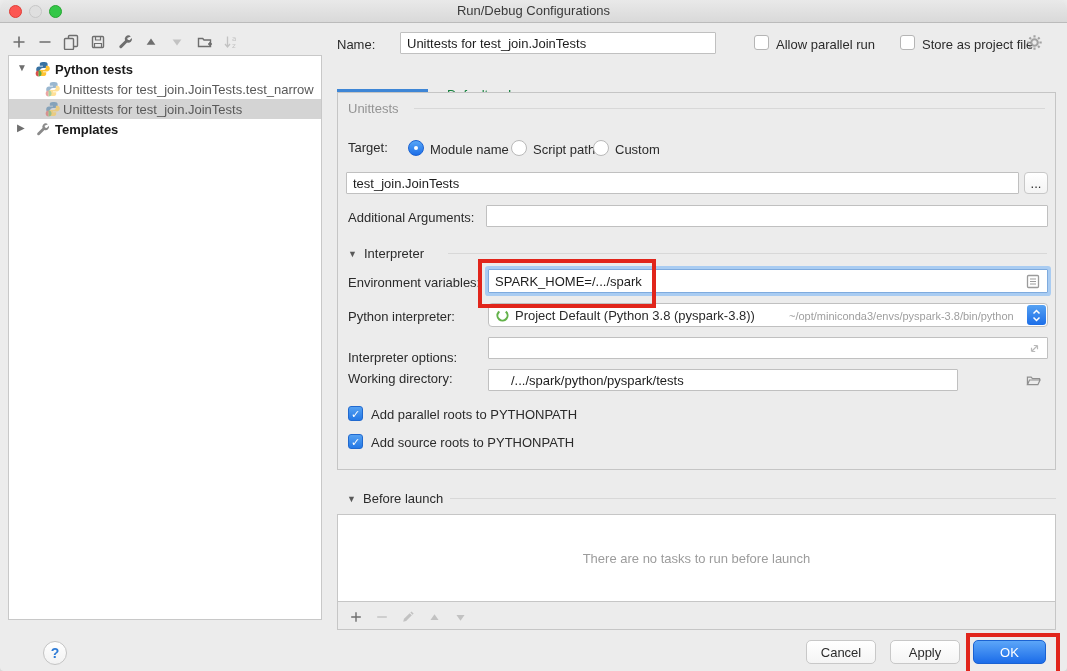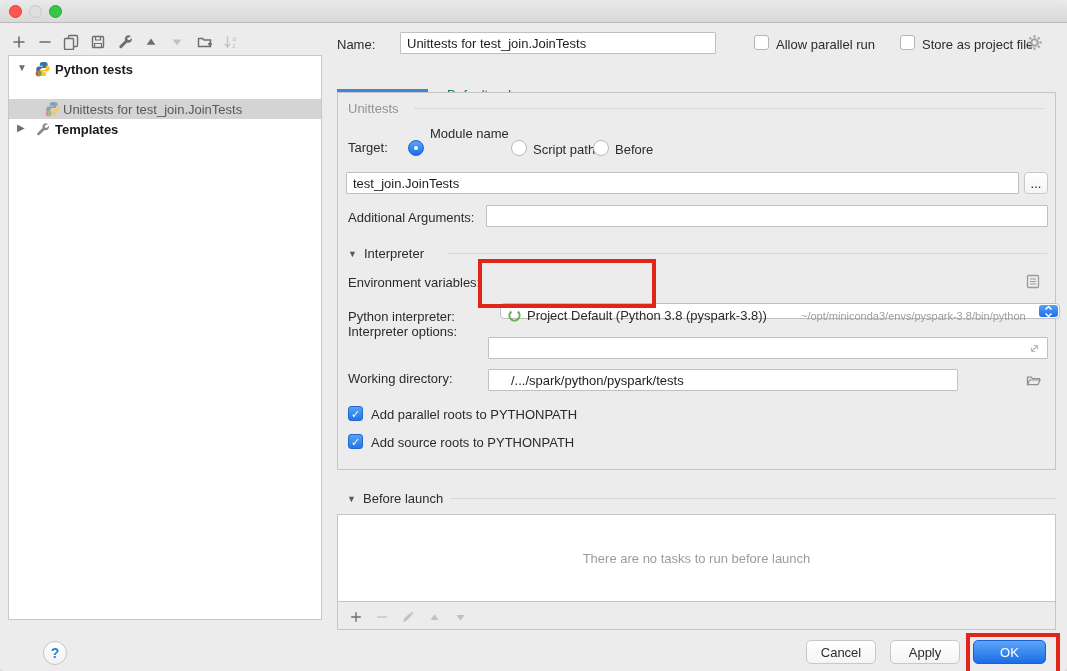--- a/index.html
+++ b/index.html
@@ -56,20 +56,21 @@
 </style>
 </head>
 <body>
 
 <div class="window">
 
   <div class="titlebar">
     <span class="tl red"></span>
     <span class="tl gray"></span>
     <span class="tl green"></span>
+    <div class="title">Run/Debug Configurations</div>
   </div>
 
   <button class="tbtn ic-on" style="left:7px">
       <svg width="16" height="16" viewBox="0 0 16 16">
         <path d="M8 2.5v11M2.5 8h11" stroke="currentColor" stroke-width="1.6" fill="none"></path>
       </svg>
     </button>
   <button class="tbtn ic-on" style="left:33px">
       <svg width="16" height="16" viewBox="0 0 16 16">
         <path d="M2.5 8h11" stroke="currentColor" stroke-width="1.6" fill="none"></path>
@@ -121,20 +122,31 @@
       <span class="arrow">▼</span>
       <span class="ticon" style="left:26px">
         <svg width="16" height="16" viewBox="0 0 16 16">
             <path fill="#3872A2" d="M7.8 1c-1.9 0-3 .8-3 2.1v1.7h3.2v.8H3.9C2.3 5.6 1.2 6.7 1.2 8.4s1 2.8 2.7 2.8h1.2V9.3c0-1.4 1.3-2.4 2.8-2.4h2.4c1.3 0 2.3-1 2.3-2.3V3.1C12.6 1.8 11.5 1 9.6 1z"></path>
             <path fill="#FFC331" d="M8.2 15c1.9 0 3-.8 3-2.1v-1.7H8v-.8h4.1c1.6 0 2.7-1.1 2.7-2.8s-1-2.8-2.7-2.8h-1.2v1.9c0 1.4-1.3 2.4-2.8 2.4H5.7c-1.3 0-2.3 1-2.3 2.3v1.5C3.4 14.2 4.5 15 6.4 15z"></path>
             <path d="M3.6 9.6a2.9 2.9 0 0 0 0 5.8z" fill="#D8504C"></path>
             <path d="M3.6 9.6a2.9 2.9 0 0 1 0 5.8z" fill="#59A945"></path>
           </svg>
       </span>
       <span class="tlabel bold" style="left:46px">Python tests</span>
+    </div>
+    <div class="trow childrow" style="top:23px">
+      <span class="ticon faded" style="left:36px">
+        <svg width="16" height="16" viewBox="0 0 16 16">
+            <path fill="#3872A2" d="M7.8 1c-1.9 0-3 .8-3 2.1v1.7h3.2v.8H3.9C2.3 5.6 1.2 6.7 1.2 8.4s1 2.8 2.7 2.8h1.2V9.3c0-1.4 1.3-2.4 2.8-2.4h2.4c1.3 0 2.3-1 2.3-2.3V3.1C12.6 1.8 11.5 1 9.6 1z"></path>
+            <path fill="#FFC331" d="M8.2 15c1.9 0 3-.8 3-2.1v-1.7H8v-.8h4.1c1.6 0 2.7-1.1 2.7-2.8s-1-2.8-2.7-2.8h-1.2v1.9c0 1.4-1.3 2.4-2.8 2.4H5.7c-1.3 0-2.3 1-2.3 2.3v1.5C3.4 14.2 4.5 15 6.4 15z"></path>
+            <path d="M3.6 9.6a2.9 2.9 0 0 0 0 5.8z" fill="#D8504C"></path>
+            <path d="M3.6 9.6a2.9 2.9 0 0 1 0 5.8z" fill="#59A945"></path>
+          </svg>
+      </span>
+      <span class="tlabel" style="left:54px;right:0">Unittests for test_join.JoinTests.test_narrow</span>
     </div>
     <div class="trow childrow selrow" style="top:43px">
       <span class="ticon faded" style="left:36px">
         <svg width="16" height="16" viewBox="0 0 16 16">
             <path fill="#3872A2" d="M7.8 1c-1.9 0-3 .8-3 2.1v1.7h3.2v.8H3.9C2.3 5.6 1.2 6.7 1.2 8.4s1 2.8 2.7 2.8h1.2V9.3c0-1.4 1.3-2.4 2.8-2.4h2.4c1.3 0 2.3-1 2.3-2.3V3.1C12.6 1.8 11.5 1 9.6 1z"></path>
             <path fill="#FFC331" d="M8.2 15c1.9 0 3-.8 3-2.1v-1.7H8v-.8h4.1c1.6 0 2.7-1.1 2.7-2.8s-1-2.8-2.7-2.8h-1.2v1.9c0 1.4-1.3 2.4-2.8 2.4H5.7c-1.3 0-2.3 1-2.3 2.3v1.5C3.4 14.2 4.5 15 6.4 15z"></path>
             <path d="M3.6 9.6a2.9 2.9 0 0 0 0 5.8z" fill="#D8504C"></path>
             <path d="M3.6 9.6a2.9 2.9 0 0 1 0 5.8z" fill="#59A945"></path>
           </svg>
       </span>
@@ -170,61 +182,62 @@
   <button class="tab" style="left:447px">Default</button>
   <button class="tab" style="left:508px">Logs</button>
   <div class="tabline" style="left:337px;width:91px"></div>
 
   <div class="panel">
     <span class="grouplab" style="left:10px;top:8px">Unittests</span>
     <div class="hline" style="left:76px;right:10px;top:15px"></div>
 
     <span class="lbl" style="left:10px;top:47px">Target:</span>
     <span class="radio sel" style="left:70px;top:47px"></span>
-    <span class="lbl" style="left:92px;top:33px">Module name</span>
+    <span class="lbl" style="left:92px;top:49px">Module name</span>
     <span class="radio" style="left:173px;top:47px"></span>
     <span class="lbl" style="left:195px;top:49px">Script path</span>
     <span class="radio" style="left:255px;top:47px"></span>
-    <span class="lbl" style="left:277px;top:49px">Before</span>
+    <span class="lbl" style="left:277px;top:49px">Custom</span>
 
     <input class="field" style="left: 8px; top: 79px; width: 673px;" value="test_join.JoinTests">
     <button class="btn" style="left:686px;top:79px;width:24px;height:22px;border-radius:4px;padding:0">...</button>
 
     <span class="lbl" style="left:10px;top:117px">Additional Arguments:</span>
     <input class="field" style="left: 148px; top: 112px; width: 562px;" value="">
 
     <span class="secarrow" style="left:10px;top:156px">▼</span>
     <span class="seclab" style="left:26px;top:153px">Interpreter</span>
     <div class="hline" style="left:110px;right:8px;top:160px"></div>
 
     <span class="lbl" style="left:10px;top:182px">Environment variables:</span>
+    <input class="field focusfield" style="left: 150px; top: 176px; width: 560px; height: 24px;" value="SPARK_HOME=/.../spark">
     <span class="overicon" style="left:688px;top:181px">
       <svg width="14" height="15" viewBox="0 0 14 15">
           <rect x="1.5" y="1.5" width="11" height="12" rx="1" fill="none" stroke="#9B9B9B" stroke-width="1.3"></rect>
           <path d="M4 5h6M4 7.5h6M4 10h6" stroke="#9B9B9B" stroke-width="1.2"></path>
         </svg>
     </span>
 
     <span class="lbl" style="left:10px;top:216px">Python interpreter:</span>
-    <div class="combo" style="left:162px;top:210px;width:560px;height:16px">
+    <div class="combo" style="left:150px;top:210px;width:560px;height:24px">
       <span style="position:absolute;left:6px;top:4px">
         <svg width="15" height="15" viewBox="0 0 16 16">
             <circle cx="8" cy="8" r="5.4" fill="none" stroke="#63B24A" stroke-width="2.2" stroke-dasharray="26 8" transform="rotate(-50 8 8)"></circle>
           </svg>
       </span>
       <span class="lbl" style="left:26px;top:4px;font-size:13px">Project Default (Python 3.8 (pyspark-3.8))</span>
       <span class="graypath" style="position:absolute;left:300px;top:6px;white-space:nowrap">~/opt/miniconda3/envs/pyspark-3.8/bin/python</span>
       <span class="stepper">
         <svg width="11" height="15" viewBox="0 0 11 15">
             <path d="M2.5 5.5L5.5 2.5l3 3M2.5 9.5l3 3 3-3" fill="none" stroke="#fff" stroke-width="1.5"></path>
           </svg>
       </span>
     </div>
 
-    <span class="lbl" style="left:10px;top:231px">Interpreter options:</span>
+    <span class="lbl" style="left:10px;top:257px">Interpreter options:</span>
     <input class="field" style="left: 150px; top: 244px; width: 560px;" value="">
     <span class="overicon" style="left:690px;top:248px">
       <svg width="13" height="13" viewBox="0 0 13 13">
           <path d="M3.5 9.5l6-6M9.5 3.5H5.8M9.5 3.5v3.7M3.5 9.5h3.7M3.5 9.5V5.8" fill="none" stroke="#B9B9B9" stroke-width="1.2"></path>
         </svg>
     </span>
 
     <span class="lbl" style="left:10px;top:278px">Working directory:</span>
     <input class="field" style="left: 150px; top: 276px; width: 470px; padding-left: 22px;" value="/.../spark/python/pyspark/tests">
     <span class="overicon" style="left:688px;top:280px">

